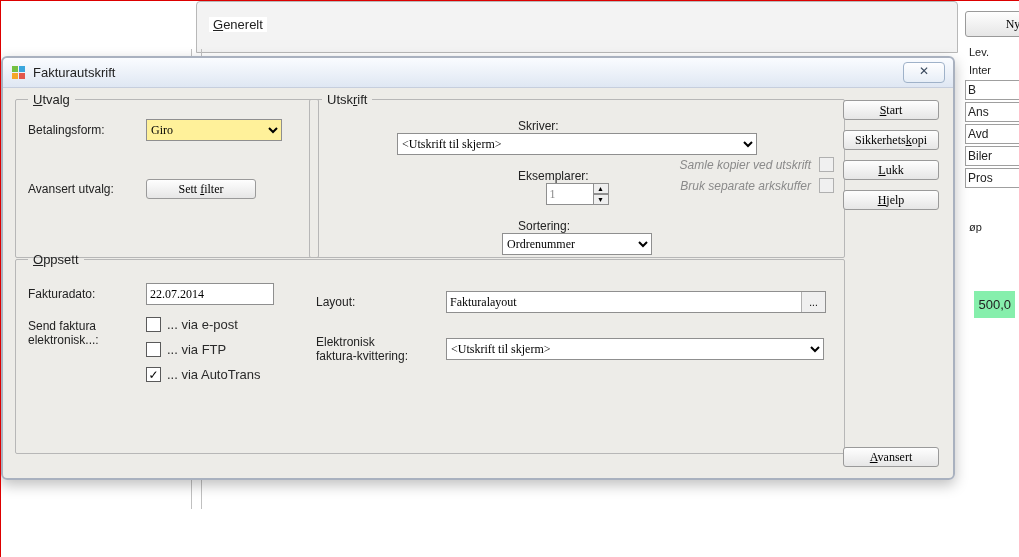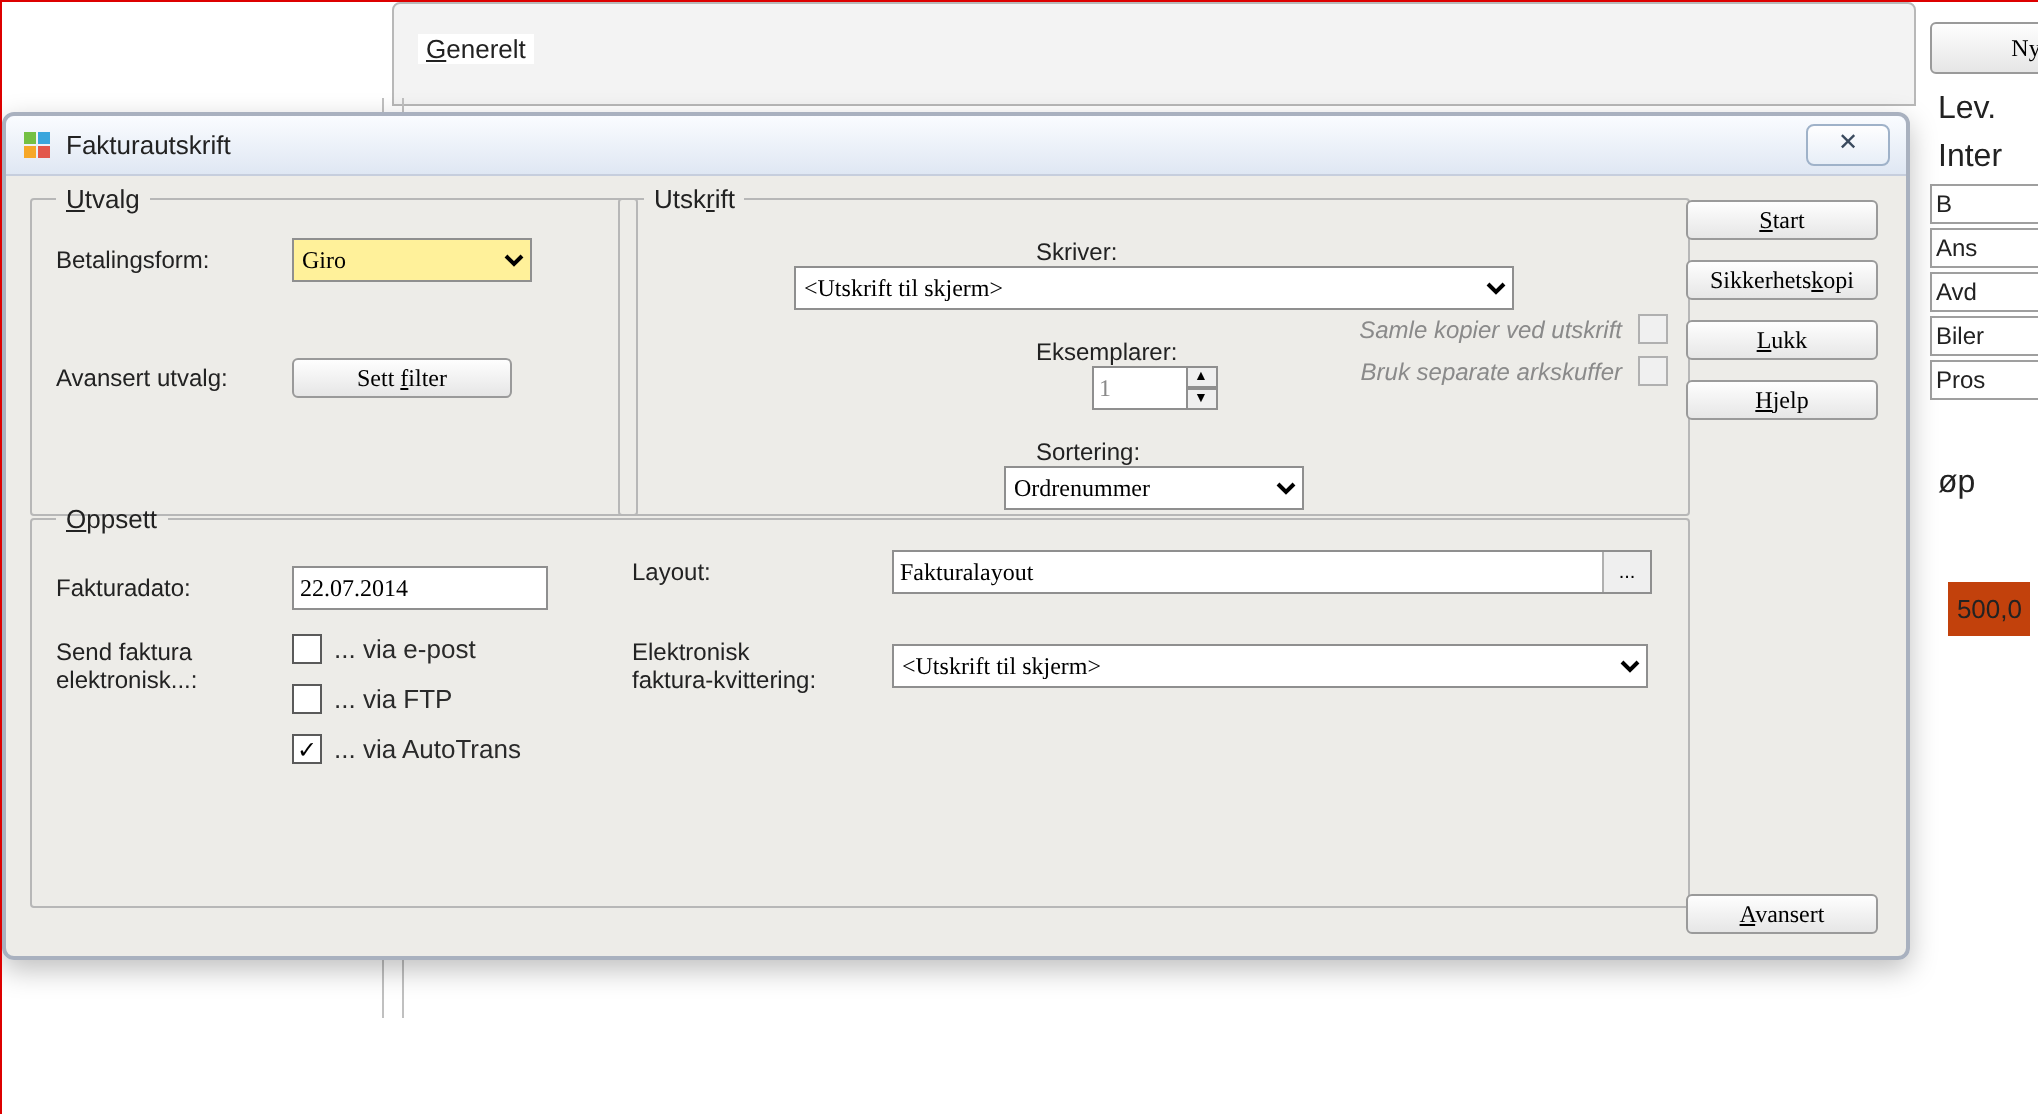--- a/index.html
+++ b/index.html
@@ -6,23 +6,23 @@
     background:#fff;-webkit-font-smoothing:none;}
   body{width:1019px;height:557px;position:relative;overflow:hidden;border:1px solid #d00;}
   
   .bg{position:absolute;inset:0;}
   .bg .gen-box{position:absolute;left:195px;top:0px;width:760px;height:50px;border:1px solid #b8b8b8;
     background:#f3f3f3;border-top-left-radius:4px;border-top-right-radius:4px;}
   .bg .gen-title{position:absolute;left:208px;top:16px;background:#fff;padding:0 4px;font-size:13px;}
   .bg .vstub{position:absolute;left:190px;top:48px;width:1px;height:460px;background:#c0c0c0;}
   .bg .vstub2{position:absolute;left:200px;top:48px;width:1px;height:460px;background:#c0c0c0;}
   .right-stub{position:absolute;right:0;top:10px;width:55px;margin-left:16px;}
-  .right-stub .lbl{display:block;padding:3px 4px;font-size:16px;}
+  .right-stub .lbl{display:block;padding:3px 4px;font-size:11px;}
   .right-stub .box{border:1px solid #9f9f9f;background:#fff;margin:1px 0 2px 0;padding:2px 2px;font-size:12px;min-height:14px;}
-  .right-stub .money{position:absolute;top:280px;right:5px;font-size:13px;background:#c2410c;padding:6px 4px;}
+  .right-stub .money{position:absolute;top:280px;right:5px;font-size:13px;background:#86efac;padding:6px 4px;}
   .right-stub .btn{position:absolute;top:28px;right:40px;width:75px;height:26px;}
 
   
   .window{position:absolute;left:0px;top:55px;width:950px;height:420px;
     border:2px solid #a9b1bf;border-radius:6px;
     background:linear-gradient(#f4f7ff,#e7ecf5 30px,#edece8 30px);
     box-shadow:0 5px 14px rgba(0,0,0,.25);}
   .titlebar{height:29px;background:linear-gradient(#fafcff,#dfe7f3);border-bottom:1px solid #c6cedd;
     border-top-left-radius:5px;border-top-right-radius:5px;position:relative;padding-left:30px;line-height:29px;font-size:13px;}
   .titlebar .appicon{position:absolute;left:8px;top:6px;width:16px;height:16px;}
@@ -37,21 +37,21 @@
 
   .fs-utvalg{left:12px;top:4px;width:278px;height:138px;}
   .fs-utskrift{left:306px;top:4px;width:510px;height:138px;}
   .fs-oppsett{left:12px;top:164px;width:804px;height:174px;}
 
   .row{display:flex;align-items:center;margin-bottom:12px;}
   .lbl-left{width:118px;}
   .lbl-left2{width:118px;}
 
   select{font:12px Tahoma;height:22px;border:1px solid #8f8f8f;background:#fff;}
-  select.sel-giro{background:#fff19a;width:120px;}
+  select.sel-giro{background:#fff19a;width:136px;}
   input[type=text]{font:12px Tahoma;height:18px;border:1px solid #8f8f8f;padding:1px 3px;background:#fff;}
   input.spin{width:40px;color:#8a8a8a;}
   .spinwrap{display:inline-flex;align-items:center;}
   .spinbtns{display:flex;flex-direction:column;margin-left:-1px;}
   .spinbtns button{width:16px;height:11px;border:1px solid #8f8f8f;background:#efefef;font-size:7px;line-height:7px;padding:0;}
 
   .btn{border:1px solid #9a9a9a;background:linear-gradient(#fefefe,#e6e6e6);border-radius:3px;
     height:20px;min-width:96px;font:12px Tahoma;cursor:default;padding:0 10px;}
   .btn u{text-decoration:underline;}
   .btn-col{position:absolute;right:14px;top:12px;display:flex;flex-direction:column;gap:10px;}
@@ -186,21 +186,21 @@
                 <span>... via FTP</span>
               </label>
             <label class="chk">
               <span class="sq checked"></span>
                 <span>... via AutoTrans</span>
               </label>
           </div>
         </div>
       </div>
 
-      <div style="position:absolute;left:300px;top:8px;">
+      <div style="position:absolute;left:300px;top:24px;">
         <div class="layout-row" style="margin-bottom:22px;">
           <span style="width:130px;">Layout:</span>
           <span class="layout-input">
             <input type="text" value="Fakturalayout" style="">
             <button>...</button>
           </span>
         </div>
         <div class="layout-row">
           <span style="width:130px;">
             <span>Elektronisk</span><br>

